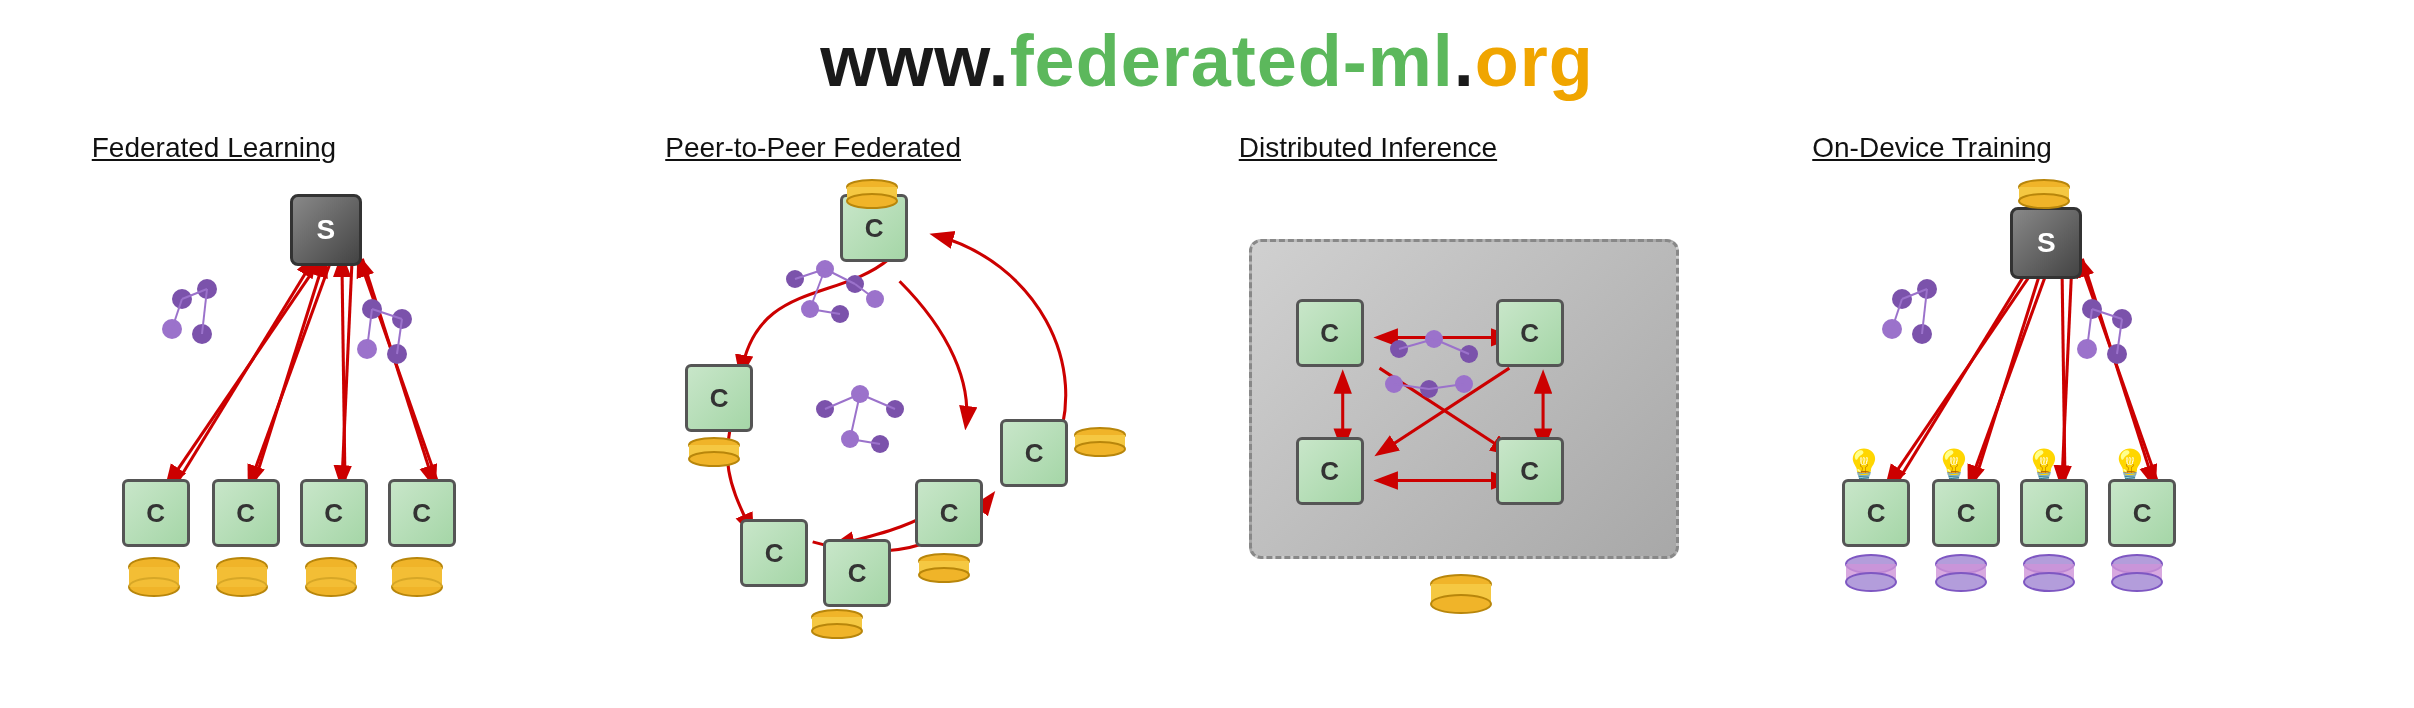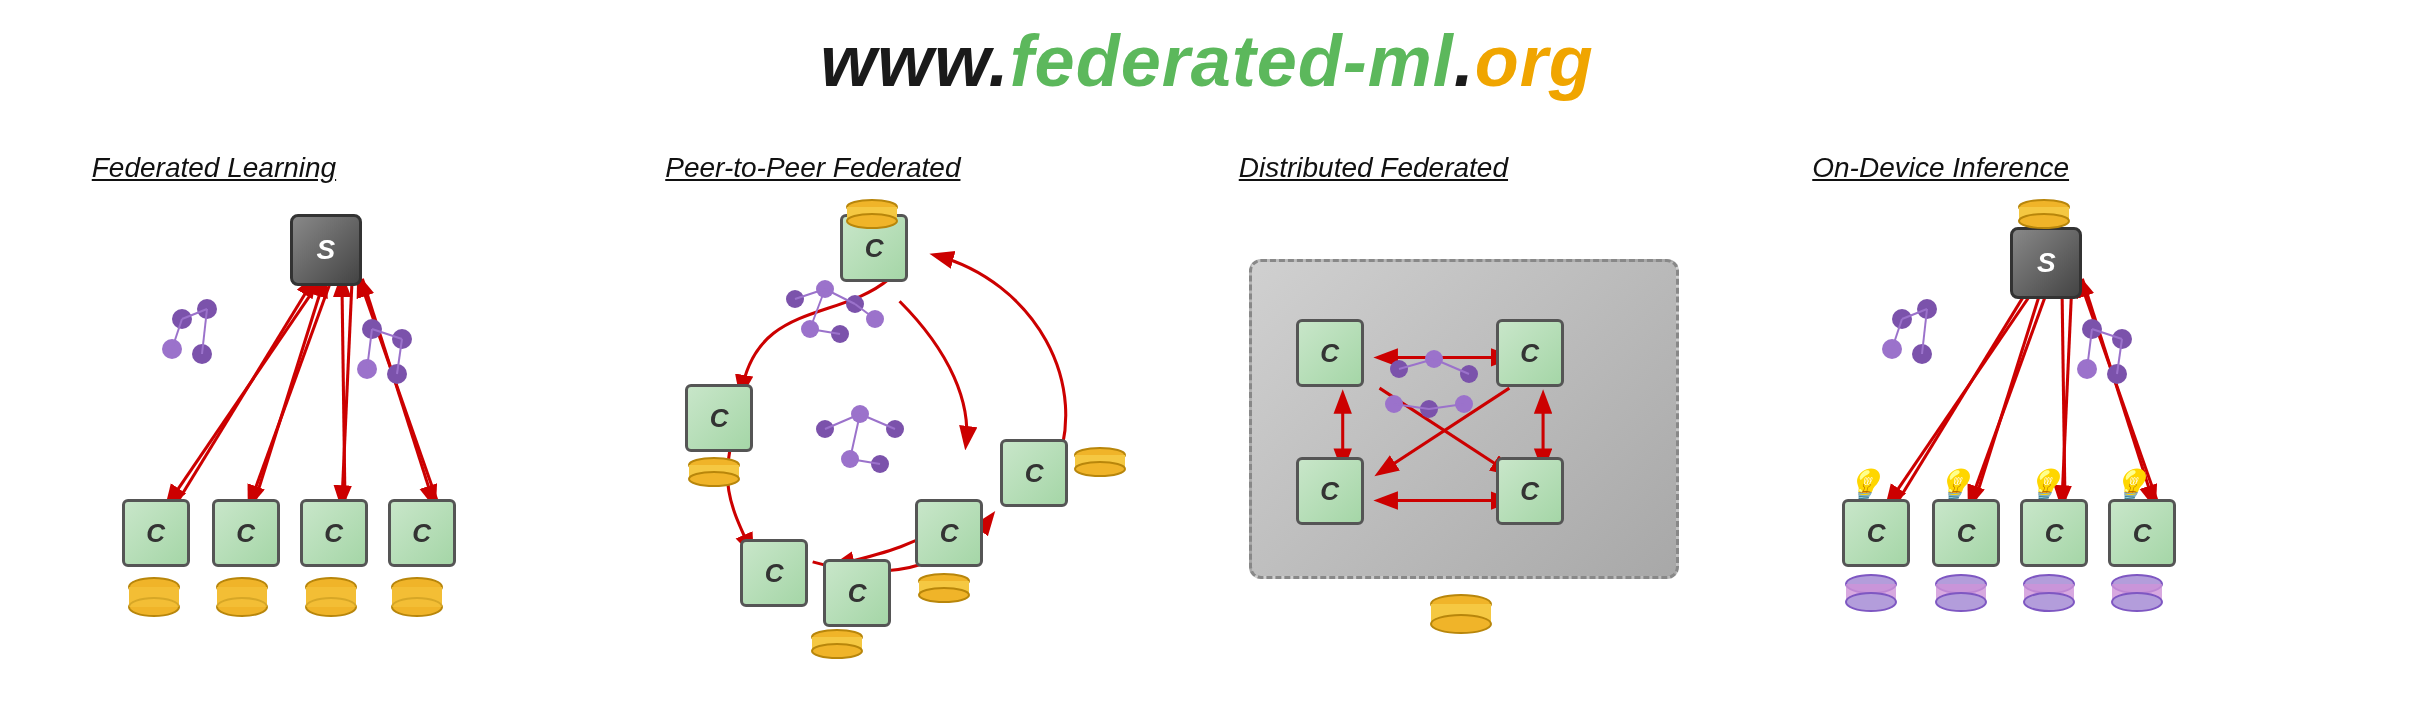--- a/index.html
+++ b/index.html
@@ -11,21 +11,20 @@
       overflow: hidden;
     }
 
     .page-container {
       width: 2414px;
       height: 708px;
       display: flex;
       flex-direction: column;
       align-items: center;
       padding-top: 20px;
-      font-style: italic;
     }
 
     .header-title {
       font-size: 72px;
       font-weight: bold;
       margin-bottom: 30px;
       letter-spacing: 1px;
     }
     .header-www { color: #1a1a1a; }
     .header-dot1 { color: #1a1a1a; }
@@ -40,21 +39,20 @@
       width: 100%;
       padding: 0 60px;
       flex: 1;
     }
 
     .diagram-section {
       display: flex;
       flex-direction: column;
       align-items: flex-start;
       width: 550px;
-      margin-top: 20px;
     }
 
     .diagram-title {
       font-size: 28px;
       font-weight: normal;
       text-decoration: underline;
       margin-bottom: 15px;
       color: #111;
       align-self: flex-start;
       margin-left: 20px;
@@ -303,21 +301,21 @@
           <circle cx="75" cy="65" r="9" fill="#7b52ab"></circle>
           <line x1="20" y1="30" x2="55" y2="15" stroke="#9b72cb" stroke-width="2"></line>
           <line x1="55" y1="15" x2="90" y2="30" stroke="#9b72cb" stroke-width="2"></line>
           <line x1="45" y1="60" x2="75" y2="65" stroke="#9b72cb" stroke-width="2"></line>
           <line x1="55" y1="15" x2="45" y2="60" stroke="#9b72cb" stroke-width="2"></line>
         </svg>
       </div>
     </div>
 
     <div class="diagram-section">
-      <div class="diagram-title">Distributed Federated</div>
+      <div class="diagram-title">Distributed Inference</div>
       <div class="diagram-canvas">
 
         <div class="dashed-box" style="left:30px;top:60px;width:430px;height:320px;"></div>
 
         <svg class="arrows-svg" viewBox="0 0 520 450">
           <defs>
             <marker id="arrowRedDist" markerWidth="8" markerHeight="8" refX="6" refY="3" orient="auto">
               <path d="M0,0 L0,6 L8,3 z" fill="#cc0000"></path>
             </marker>
             <marker id="arrowRedDistR" markerWidth="8" markerHeight="8" refX="2" refY="3" orient="auto">
@@ -357,21 +355,21 @@
 
         <svg style="position:absolute;left:210px;top:395px;z-index:12;" width="65" height="45">
           <ellipse cx="32" cy="10" rx="30" ry="9" fill="#f0b429" stroke="#b8860b" stroke-width="2"></ellipse>
           <rect x="2" y="10" width="60" height="20" fill="#f5c842"></rect>
           <ellipse cx="32" cy="30" rx="30" ry="9" fill="#f0b429" stroke="#b8860b" stroke-width="2"></ellipse>
         </svg>
       </div>
     </div>
 
     <div class="diagram-section">
-      <div class="diagram-title">On-Device Inference</div>
+      <div class="diagram-title">On-Device Training</div>
       <div class="diagram-canvas">
         <svg class="arrows-svg" viewBox="0 0 520 450">
           <defs>
             <marker id="arrowRedOD" markerWidth="8" markerHeight="8" refX="6" refY="3" orient="auto">
               <path d="M0,0 L0,6 L8,3 z" fill="#cc0000"></path>
             </marker>
           </defs>
 
           <line x1="235" y1="78" x2="85" y2="298" stroke="#cc0000" stroke-width="3" marker-end="url(#arrowRedOD)"></line>
           <line x1="245" y1="78" x2="165" y2="298" stroke="#cc0000" stroke-width="3" marker-end="url(#arrowRedOD)"></line>

